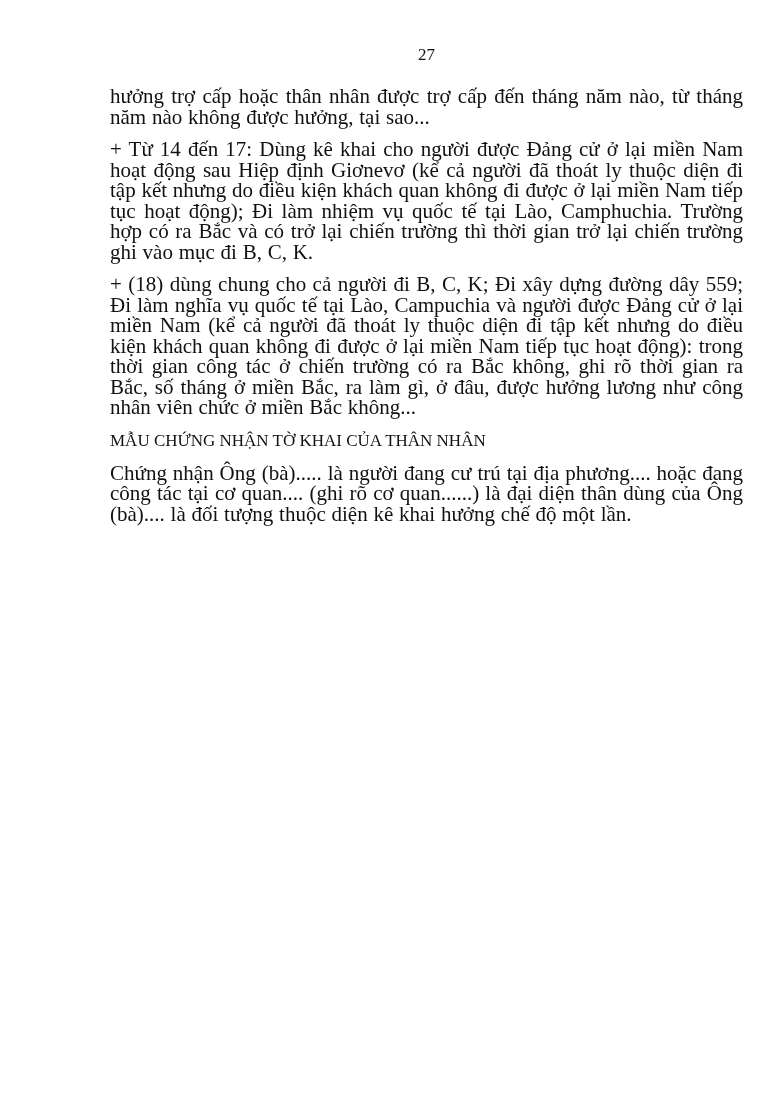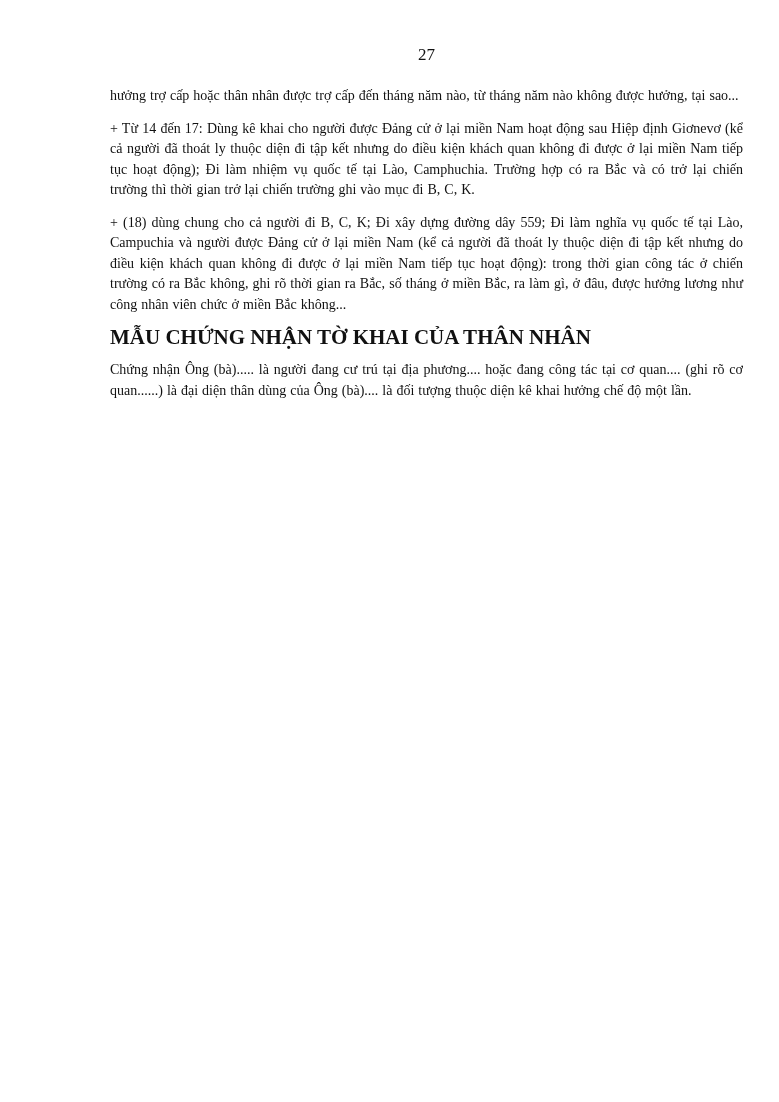--- a/index.html
+++ b/index.html
@@ -21,30 +21,30 @@
     padding: 44px 36px 0 110px;
     background: #ffffff;
   }
   .page-number {
     text-align: center;
     font-size: 17px;
     line-height: 22px;
     margin: 0 0 20px 0;
   }
   .body-para {
-    font-size: 14px;
+    font-size: 21px;
     line-height: 20.5px;
     text-align: justify;
     margin: 12px 0 10px 0;
     word-spacing: 0.5px;
   }
   .section-heading {
-    font-size: 21px;
+    font-size: 17px;
     line-height: 21px;
-    font-weight: bold;
+    font-weight: normal;
     text-align: left;
     margin: 12px 0 10px 0;
   }
 </style>
 </head>
 <body>
 
 <div class="page">
   <div class="page-number">27</div>
 

